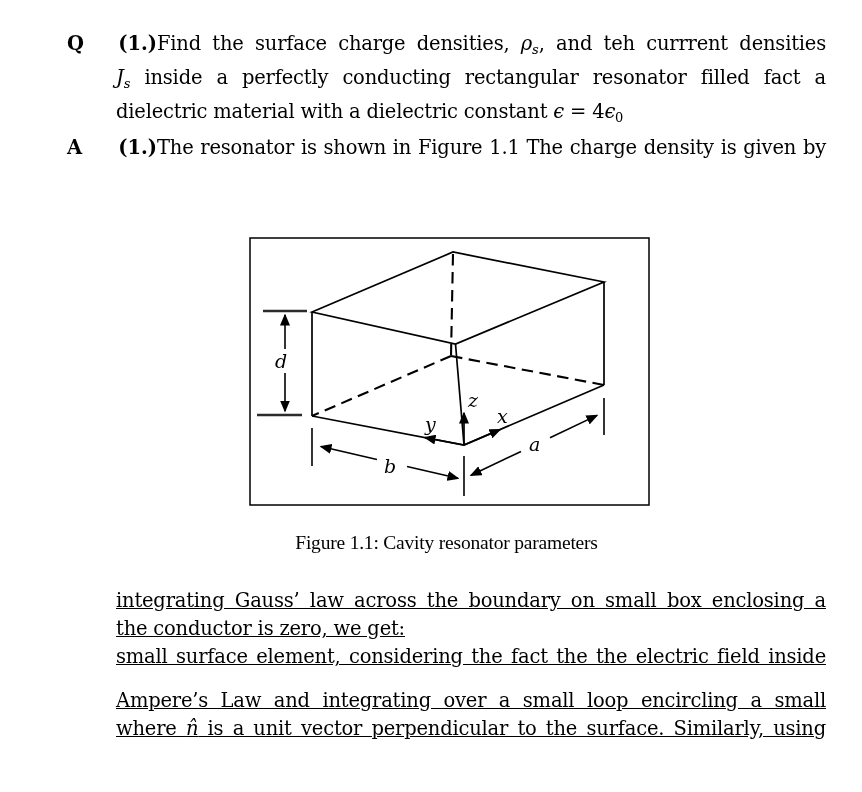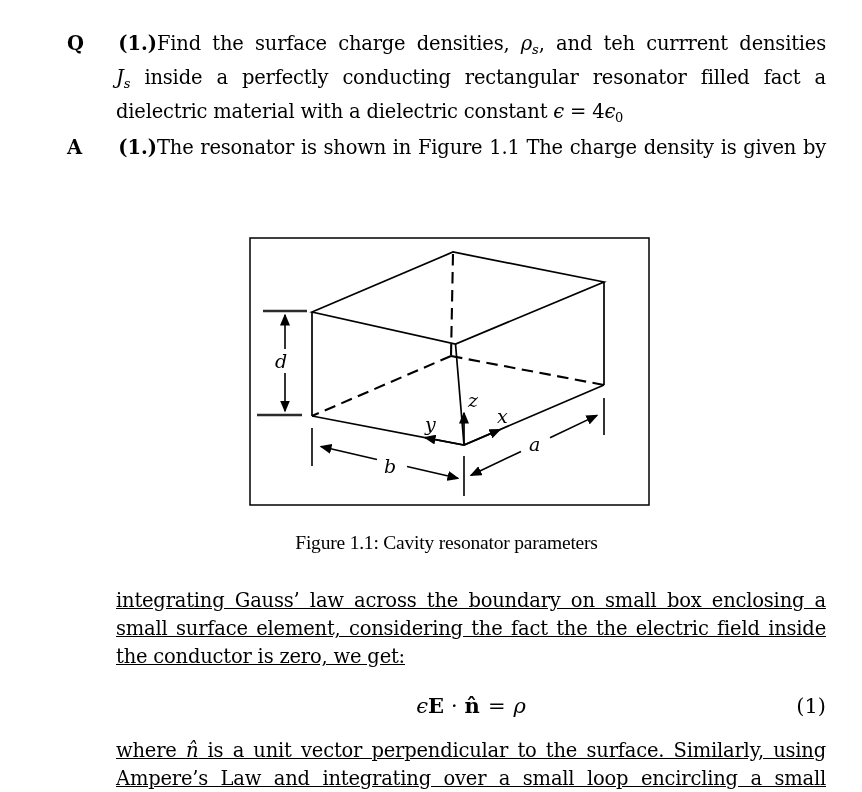--- a/index.html
+++ b/index.html
@@ -173,29 +173,25 @@
         <text x="176" y="194">y</text>
         <text x="219" y="170">z</text>
       </g>
     </svg>
   </div>
 
   <div class="caption">Figure 1.1: Cavity resonator parameters</div>
 
   <div class="body-par par-gauss">
     <div class="line">integrating Gauss’ law across the boundary on small box enclosing a</div>
+    <div class="line lastline">the conductor is zero, we get:</div>
     <div class="line">small surface element, considering the fact the the electric field inside</div>
-    <div class="line lastline">the conductor is zero, we get:</div>
   </div>
 
-  <div class="eqrow">
-    <span><span class="it">ϵ</span><span class="b">E</span><span class="eqsp">·</span><span class="b">n̂</span><span class="eqsp2">=</span><span class="it">ρ</span></span>
-    <span class="eqnum">(1)</span>
-  </div>
 
   <div class="body-par par-where">
+    <div class="line">Ampere’s Law and integrating over a small loop encircling a small</div>
     <div class="line">
       <span>where </span><span class="it">n̂</span><span> is a unit vector perpendicular to the surface. Similarly, using</span>
     </div>
-    <div class="line">Ampere’s Law and integrating over a small loop encircling a small</div>
   </div>
 
 </div>
 
 </body></html>

